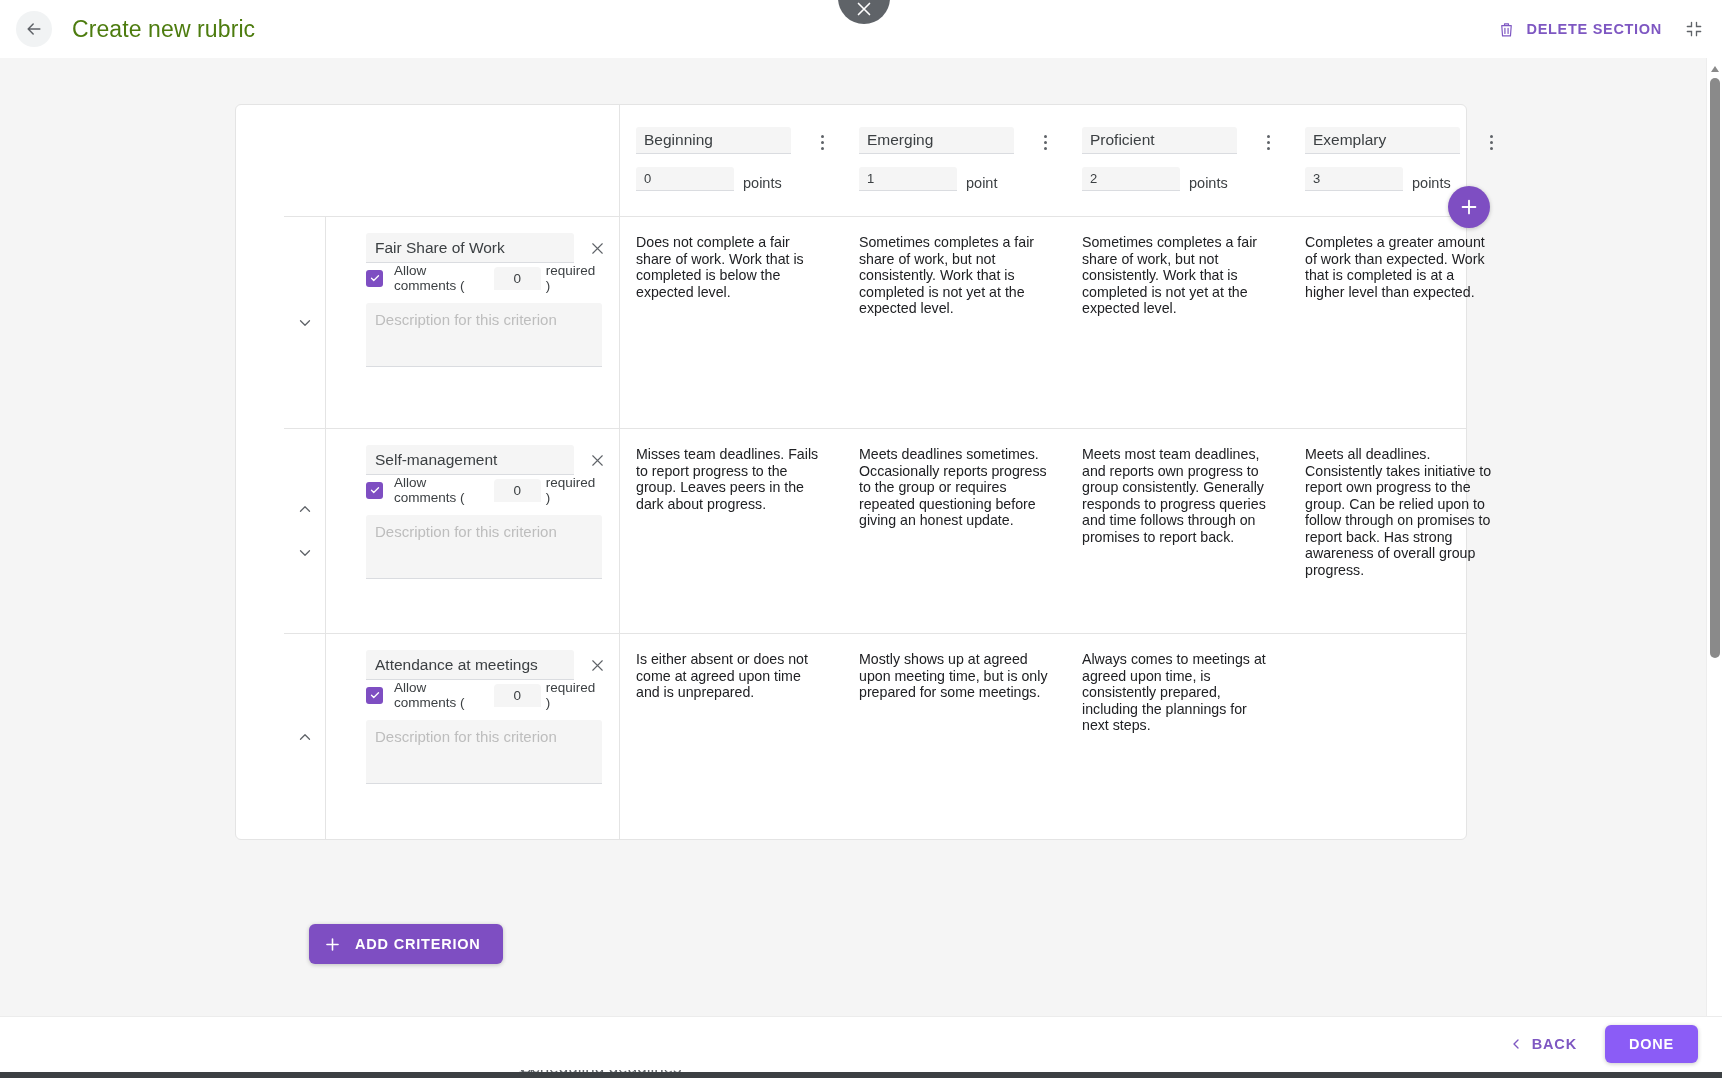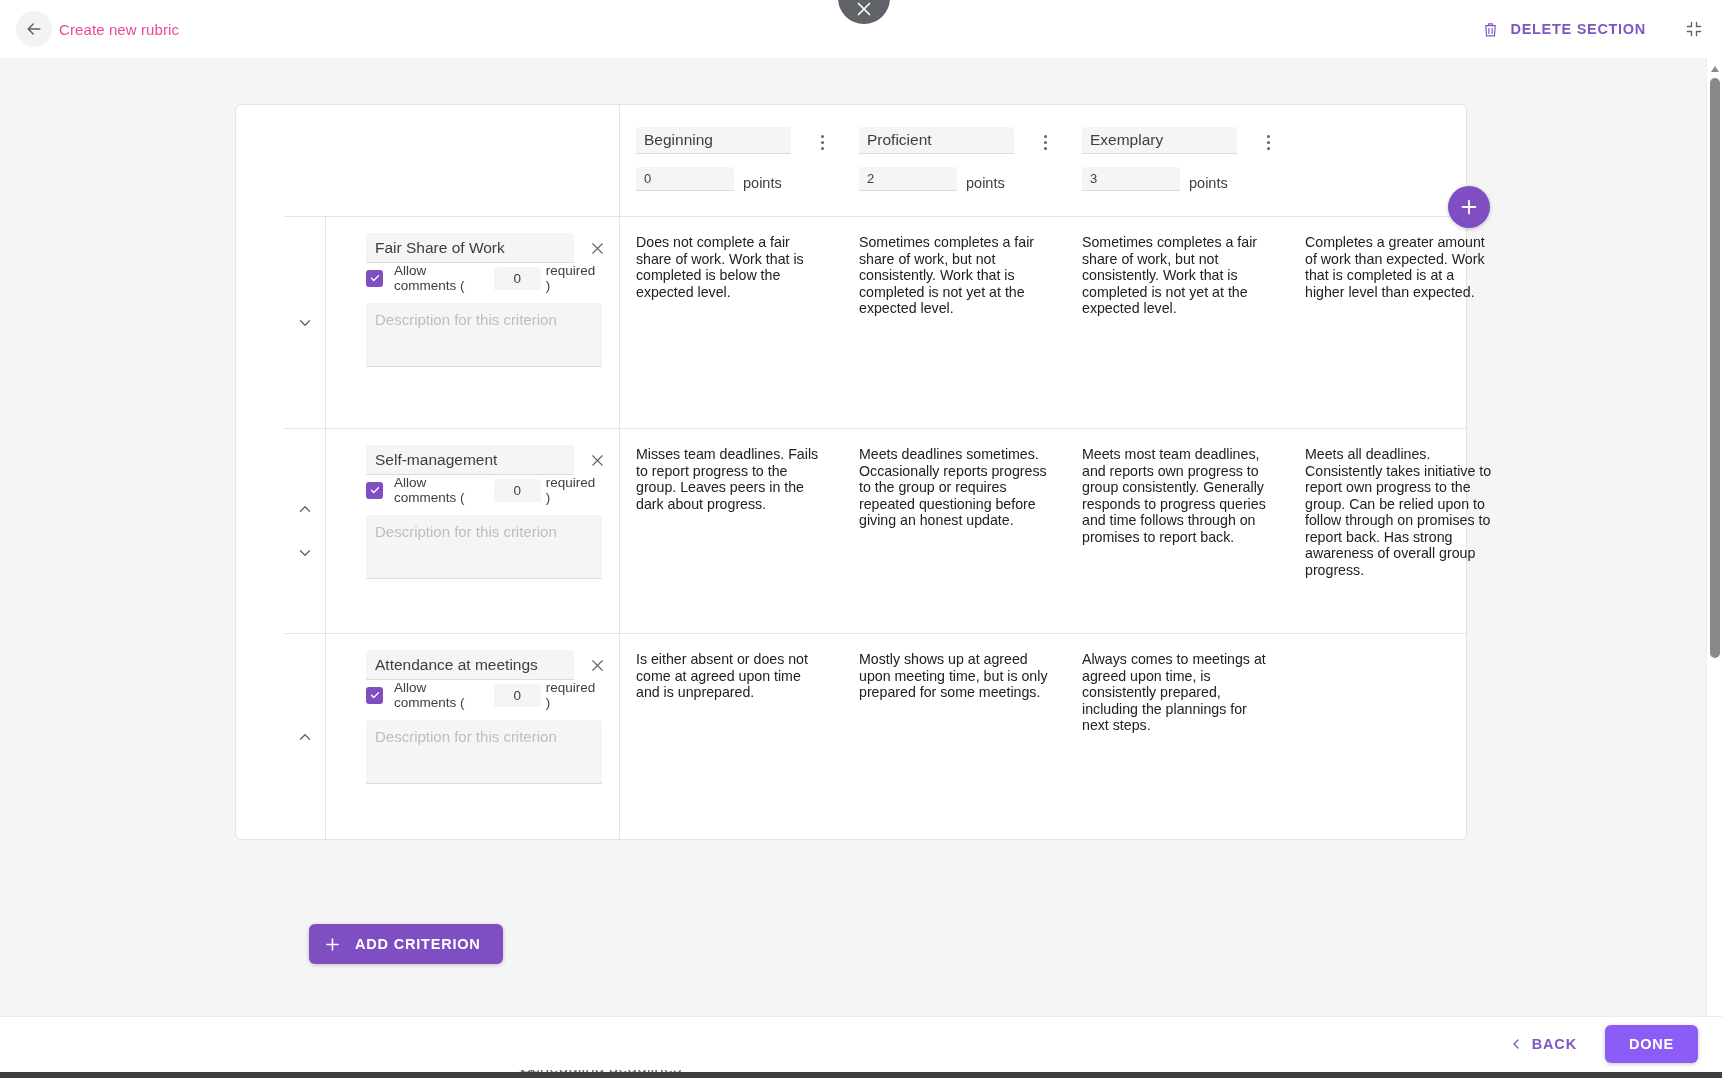--- a/index.html
+++ b/index.html
@@ -52,28 +52,28 @@
     display: flex; align-items: center;
   }
   #back-circle {
     margin-left: 16px;
     width: 36px; height: 36px; border-radius: 50%;
     background: #f1f3f4;
     display: flex; align-items: center; justify-content: center;
     cursor: pointer;
   }
   #page-title {
-    margin-left: 7px;
-    font-size: 15px; font-weight: 400;
-    color: #ec4899;
+    margin-left: 20px;
+    font-size: 23px; font-weight: 400;
+    color: #4d7c0f;
     letter-spacing: .1px;
   }
   #topbar-right {
     margin-left: auto; margin-right: 18px;
-    display: flex; align-items: center; gap: 38px;
+    display: flex; align-items: center; gap: 22px;
   }
   #delete-section-btn {
     display: flex; align-items: center; gap: 11px;
     color: #7e57c2;
     font-size: 14.5px; font-weight: 700;
     letter-spacing: .7px;
     cursor: pointer;
   }
   #collapse-btn { cursor: pointer; display:flex; }
 
@@ -406,20 +406,32 @@
               <input class="pts-input" value="0" style="">
               <span class="pts-label">points</span>
             </div>
             <div class="kebab">
                 <i></i>
                 <i></i>
                 <i></i>
               </div>
           </div>
 
+          <div class="level-head">
+            <input class="level-name-input" value="Emerging" style="">
+            <div class="pts-line">
+              <input class="pts-input" value="1" style="">
+              <span class="pts-label">point</span>
+            </div>
+            <div class="kebab">
+                <i></i>
+                <i></i>
+                <i></i>
+              </div>
+          </div>
 
           <div class="level-head">
             <input class="level-name-input" value="Proficient" style="">
             <div class="pts-line">
               <input class="pts-input" value="2" style="">
               <span class="pts-label">points</span>
             </div>
             <div class="kebab">
                 <i></i>
                 <i></i>

